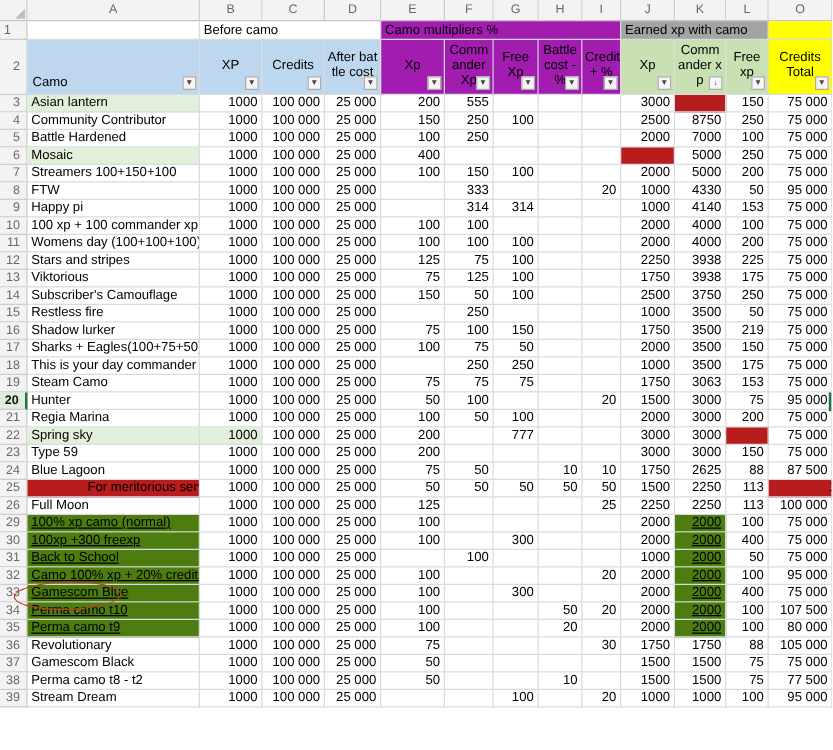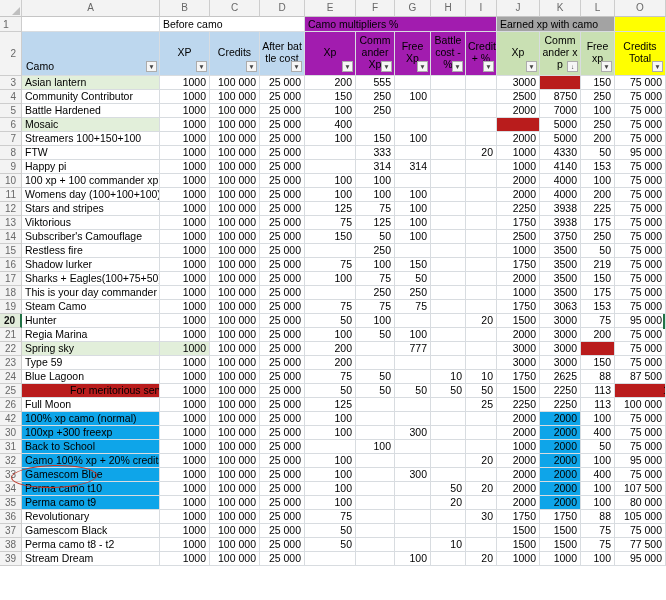--- a/index.html
+++ b/index.html
@@ -46,21 +46,21 @@
   tbody td{height:14px;line-height:13px;}
   td.ta-l{text-align:left;margin-left:32px;}
   
   .hd-blue{background:#BDD7EE;}
   .hd-tan{background:#a21caf;}
   .hd-green{background:#C9E0B3;}
   .hd-green-light{background:#a3a3a3;}
   .hd-yellow{background:#FFFF00;}
   .f-lg{background:#E2EFDA;}
   .f-g{background:#b91c1c;padding-left:48px;}
-  .f-y{background:#0ea5e9;}
+  .f-y{background:#4d7c0f;text-decoration:underline;}
   
   .fbtn{
     position:absolute;right:2px;bottom:3px;width:11px;height:11px;
     background:#F6F6F6;border:1px solid #ACACAC;box-sizing:border-box;
     font-size:6.5px;line-height:9px;text-align:center;color:#444;cursor:pointer;
   }
   
   #annot-ellipse{
     position:absolute;left:11px;top:465px;width:84px;height:21px;
     border:1.6px solid #C0392B;border-radius:50%;
@@ -514,21 +514,21 @@
           <td></td>
           <td></td>
           <td></td>
           <td>25</td>
           <td>2250</td>
           <td>2250</td>
           <td>113</td>
           <td>100 000</td>
         </tr>
         <tr>
-          <td class="gutter">42</td>
+          <td class="gutter">29</td>
           <td class="ta-l f-y">100% xp camo (normal)</td>
           <td>1000</td>
           <td>100 000</td>
           <td>25 000</td>
           <td>100</td>
           <td></td>
           <td></td>
           <td></td>
           <td></td>
           <td>2000</td>

